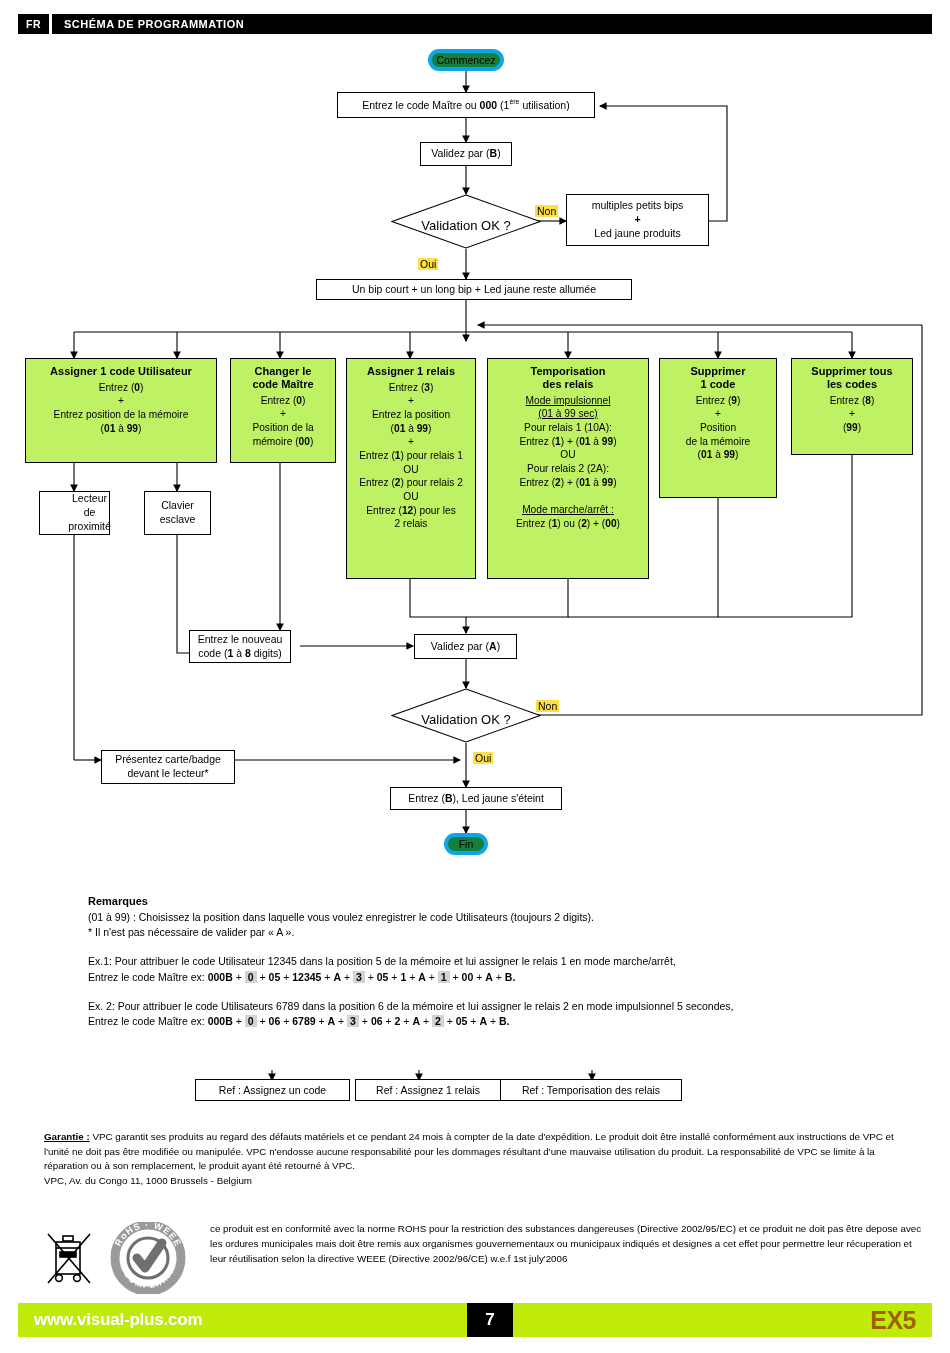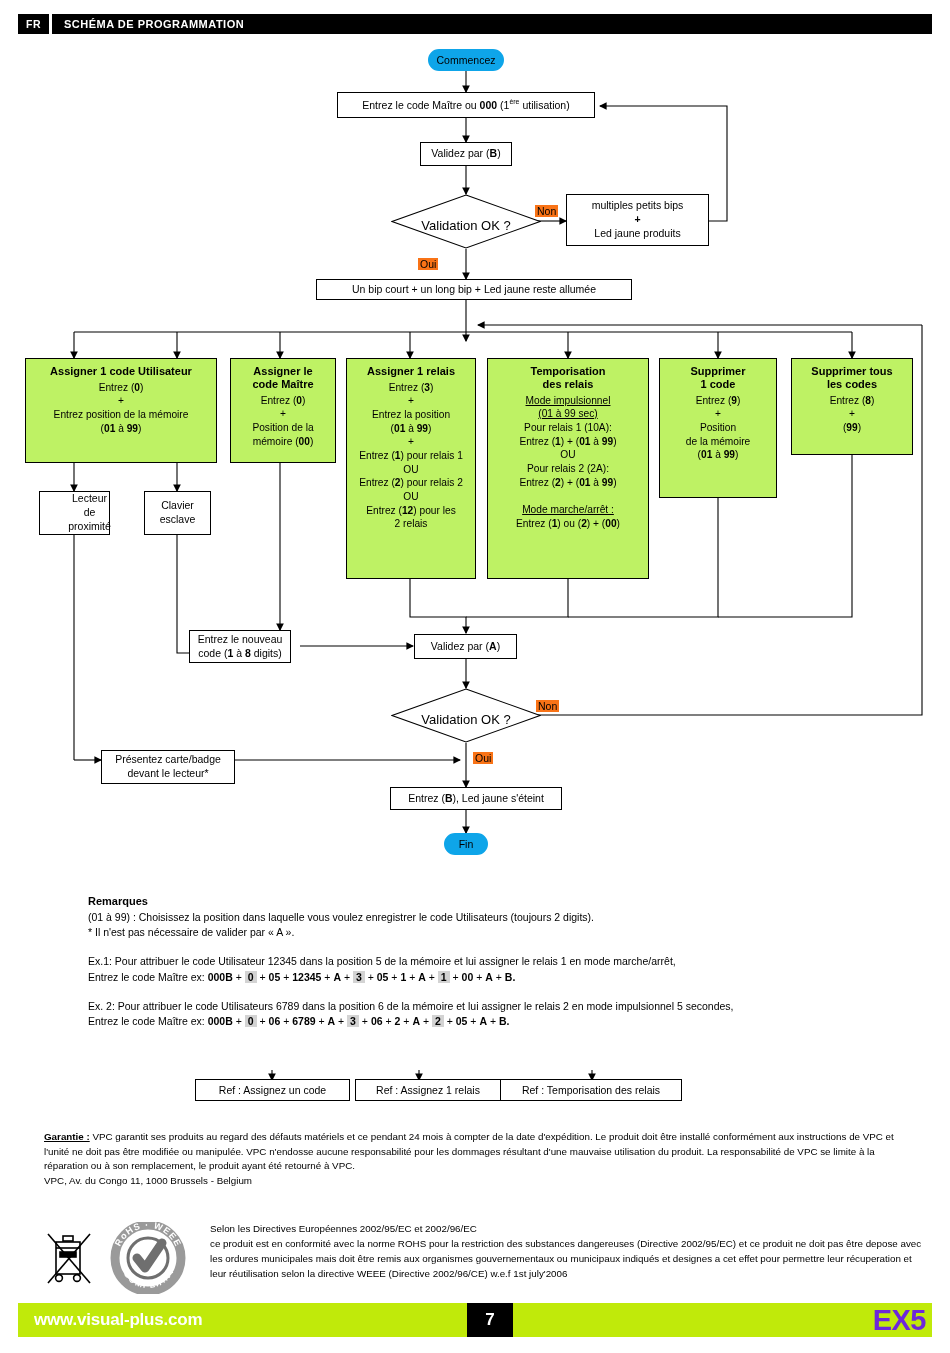--- a/index.html
+++ b/index.html
@@ -32,32 +32,32 @@
   
   #flow-lines{ position:absolute; left:0; top:0; width:950px; height:900px; pointer-events:none; }
 
   
   .node{
     position:absolute; border:1px solid #000; background:#fff;
     display:flex; flex-direction:column; align-items:center; justify-content:center;
     text-align:center; font-size:10.5px; line-height:1.32; padding:3px 6px;
   }
   .term{
-    position:absolute; border:2px solid #0ea5e9; background:#0ea5e9; border-radius:11px;
+    position:absolute; border:4px solid #0ea5e9; background:#15803d; border-radius:11px;
     display:flex; align-items:center; justify-content:center;
     font-size:10.5px; text-align:left;
   }
   .diamond-wrap{ position:absolute; }
   .diamond-wrap svg{ position:absolute; left:0; top:0; }
   .diamond-label{
     position:absolute; left:0; top:4px; width:100%; height:100%;
     display:flex; align-items:center; justify-content:center;
     font-size:13px;
   }
-  .edge-label{ position:absolute; font-size:10.5px; background:#f97316; padding:0 2px; }
+  .edge-label{ position:absolute; font-size:10.5px; background:#fde047; padding:0 2px; }
 
   .optbox{
     position:absolute; border:1px solid #000; background:#bef264;
     font-size:10.2px; line-height:1.34; text-align:center;
     padding:6px 4px 12px;
   }
   .optbox .ttl{ font-weight:bold; font-size:11px; line-height:1.25; display:block; margin-bottom:2px;}
   .optbox .ln{ display:block; }
   .u{ text-decoration:underline; }
   b{ font-weight:bold; }
@@ -98,21 +98,21 @@
   .footer-url{
     color:#fff; font-weight:bold; font-size:17px; letter-spacing:-.2px;
     padding-left:16px;
   }
   .footer-page{
     position:absolute; left:449px; top:0; width:46px; height:34px; background:#000;
     color:#fff; font-weight:bold; font-size:17px;
     display:flex; align-items:center; justify-content:center;
   }
   .footer-model{
-    position:absolute; right:6px; color:#6d28d9; font-weight:bold; font-size:29px; letter-spacing:-.5px;
+    position:absolute; right:16px; color:#a16207; font-weight:bold; font-size:25px; letter-spacing:-.5px;
   }
 </style>
 </head>
 <body>
 
 <div class="header-bar">
   <div class="header-fr">FR</div>
   <div class="header-title">SCHÉMA DE PROGRAMMATION</div>
 </div>
 
@@ -214,21 +214,21 @@
 
 <div class="optbox" style="left:25px; top:358px; width:192px; height:105px;">
   <span class="ttl">Assigner 1 code Utilisateur</span>
   <span class="ln">Entrez (<b>0</b>)</span>
   <span class="ln">+</span>
   <span class="ln">Entrez position de la mémoire</span>
   <span class="ln">(<b>01</b> à <b>99</b>)</span>
 </div>
 
 <div class="optbox" style="left:230px; top:358px; width:106px; height:105px;">
-  <span class="ttl">Assigner le</span>
+  <span class="ttl">Changer le</span>
   <span class="ttl" style="margin-top:-3px">code Maître</span>
   <span class="ln">Entrez (<b>0</b>)</span>
   <span class="ln">+</span>
   <span class="ln">Position de la</span>
   <span class="ln">mémoire (<b>00</b>)</span>
 </div>
 
 <div class="optbox" style="left:346px; top:358px; width:130px; height:221px;">
   <span class="ttl">Assigner 1 relais</span>
   <span class="ln">Entrez (<b>3</b>)</span>
@@ -380,21 +380,20 @@
   </defs>
   <text font-family="Liberation Sans, sans-serif" font-size="9" font-weight="bold" fill="#ffffff" letter-spacing="1.2">
     <textPath href="#arcTop" startOffset="12%">RoHS · WEEE</textPath>
   </text>
   <text font-family="Liberation Sans, sans-serif" font-size="9" font-weight="bold" fill="#ffffff" letter-spacing="1.2">
     <textPath href="#arcBot" startOffset="16%">COMPLIANT</textPath>
   </text>
 </svg>
 
 <div class="rohs-text">
-  <div>Selon les Directives Européennes 2002/95/EC et 2002/96/EC</div>
   <div>ce produit est en conformité avec la norme ROHS pour la restriction des substances dangereuses (Directive 2002/95/EC) et ce produit ne doit pas être depose avec les ordures municipales mais doit être remis aux organismes gouvernementaux ou municipaux indiqués et designes a cet effet pour permettre leur récuperation et leur réutilisation selon la directive WEEE (Directive 2002/96/CE) w.e.f 1st july'2006</div>
 </div>
 
 <div class="footer" style="background: rgb(192, 234, 10);">
   <div class="footer-url">www.visual-plus.com</div>
   <div class="footer-page">7</div>
   <div class="footer-model">EX5</div>
 </div>
 
 </body></html>

